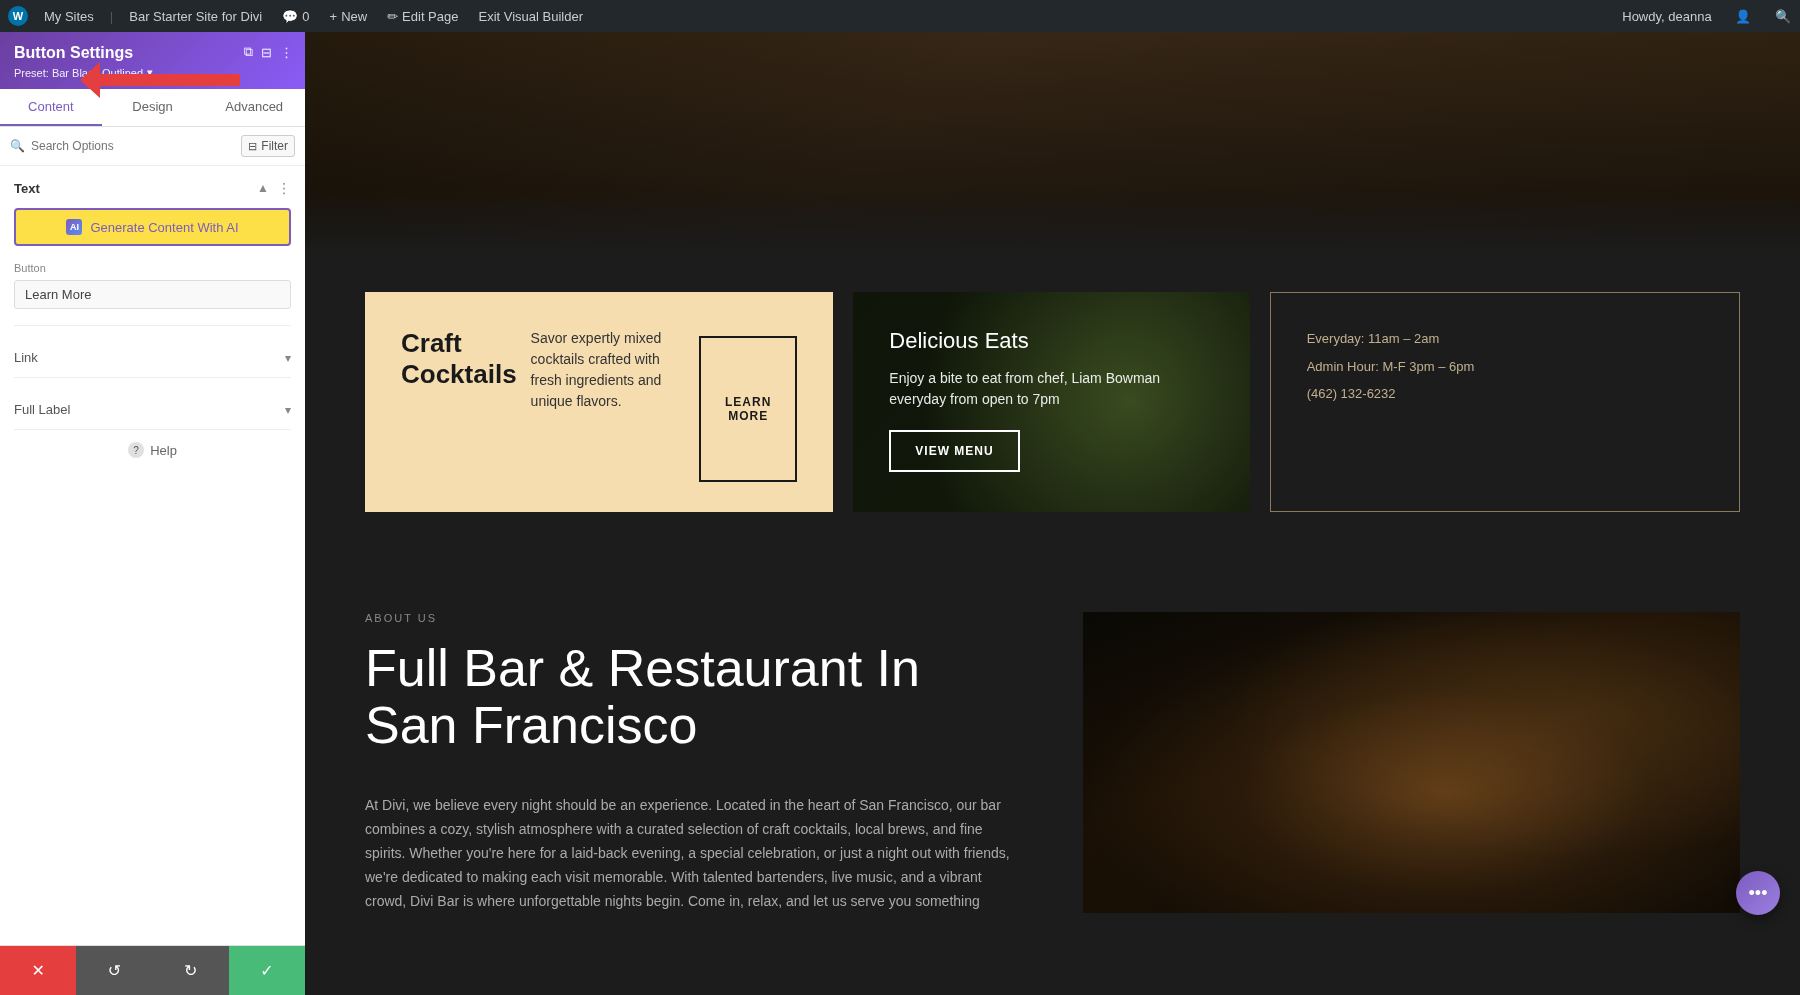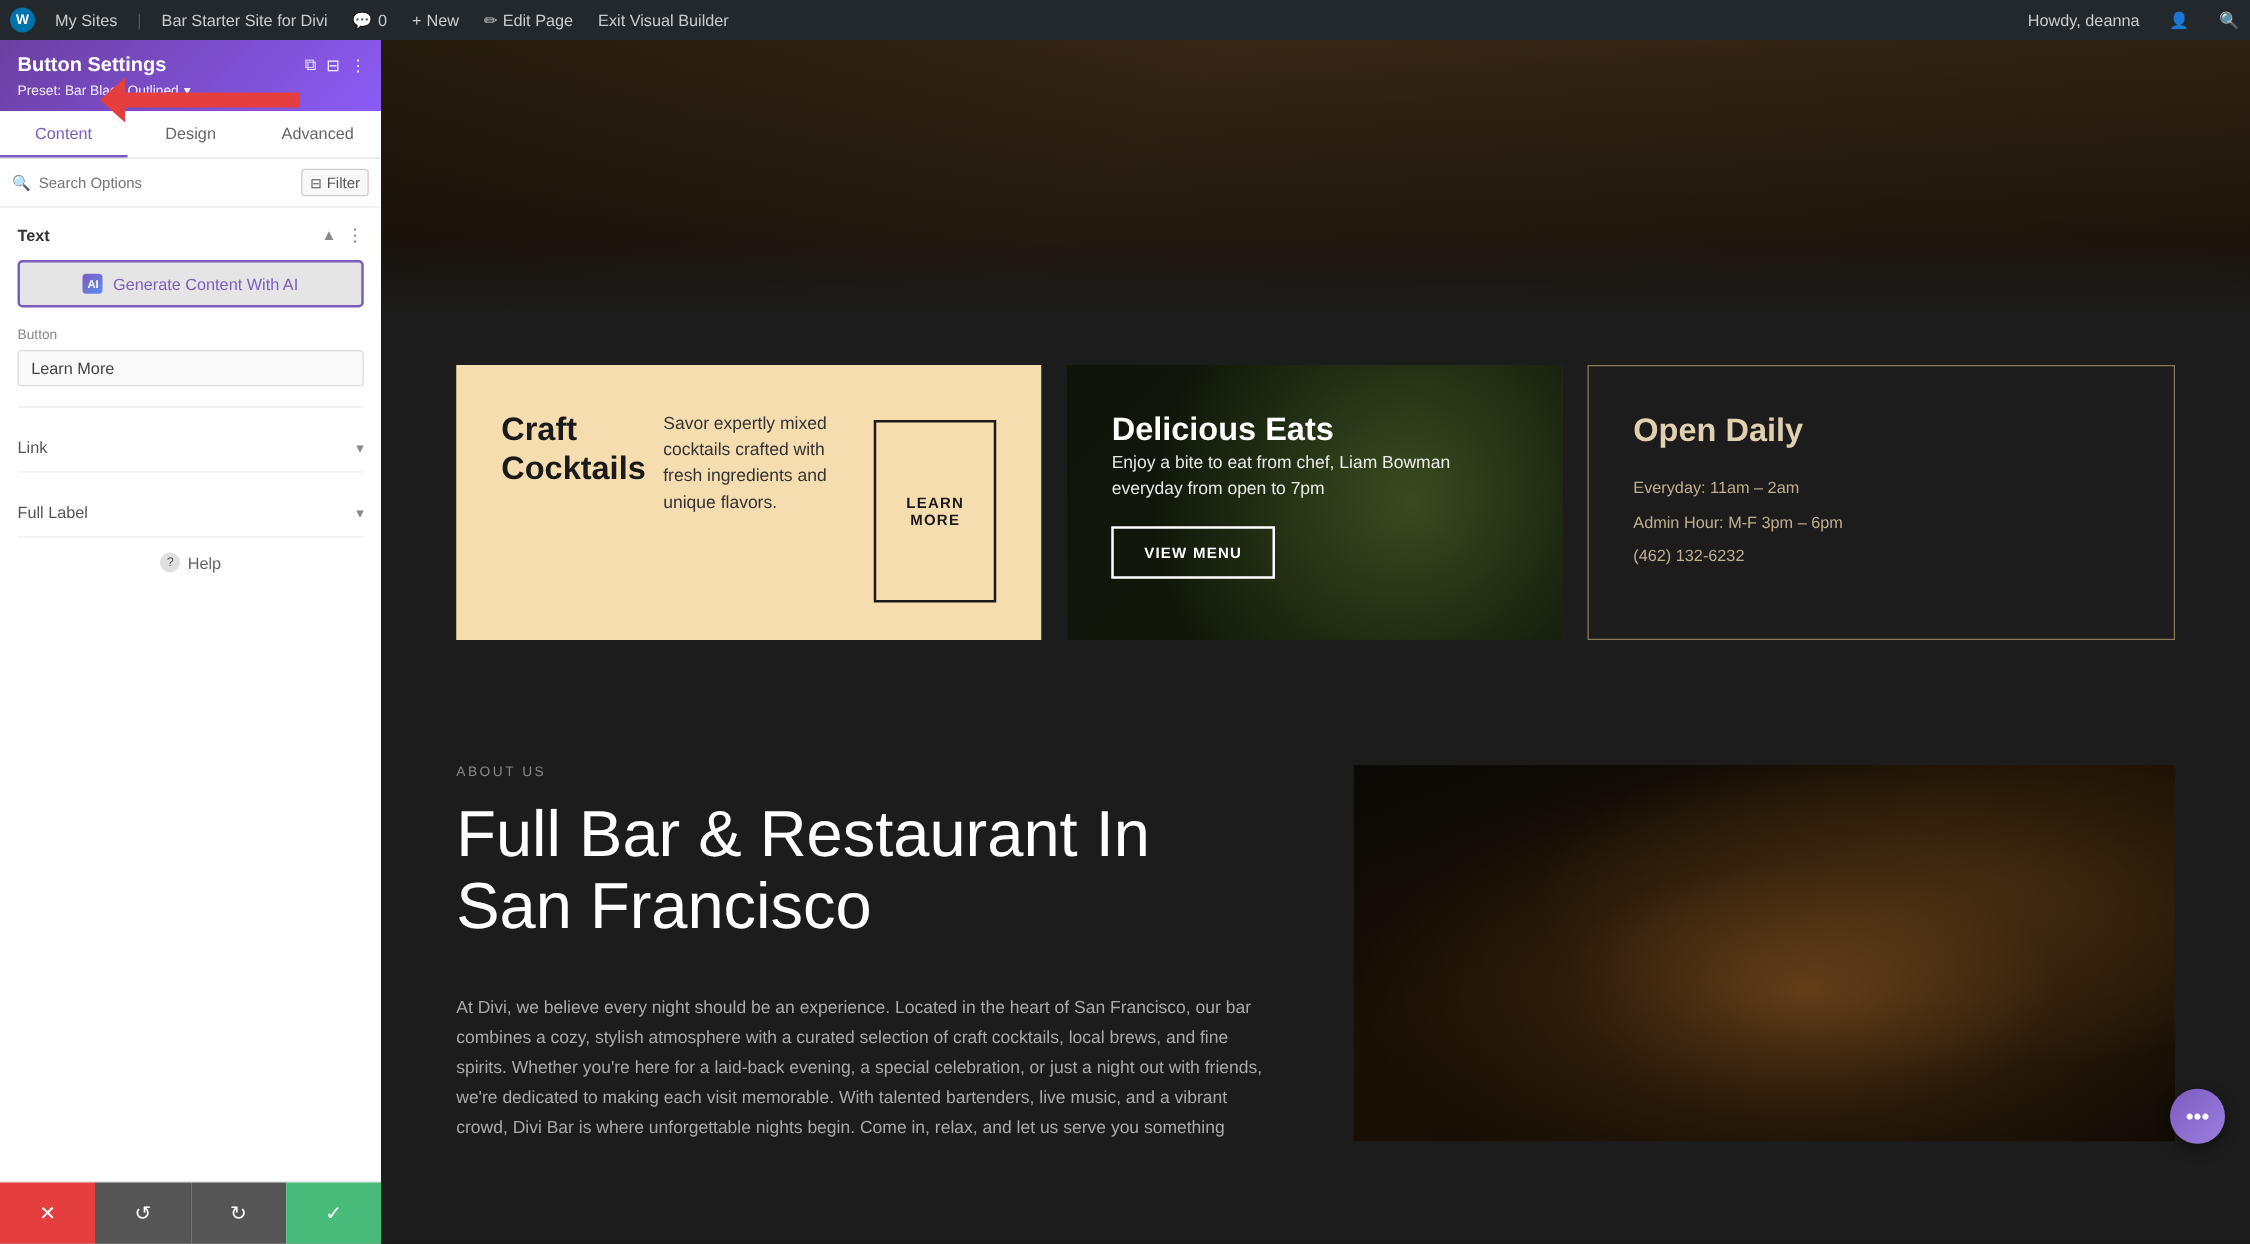--- a/index.html
+++ b/index.html
@@ -181,21 +181,21 @@
     .section-menu {
       cursor: pointer;
       color: #888;
       font-size: 14px;
     }
 
     
     .ai-generate-btn {
       width: 100%;
       padding: 9px 16px;
-      background: #e5e5e5;
+      background: #fde047;
       border: 2px solid #7c5cbf;
       border-radius: 4px;
       color: #7c5cbf;
       font-size: 13px;
       cursor: pointer;
       display: flex;
       align-items: center;
       justify-content: center;
       gap: 8px;
       font-weight: 500;
@@ -379,22 +379,23 @@
       inset: 0;
       background: linear-gradient(135deg, #2a3820 0%, #3a4a25 50%, #252e1c 100%);
     }
     .card-eats-content {
       position: relative;
       z-index: 2;
       padding: 36px;
       color: white;
     }
     .card-eats-content .card-title {
-      font-size: 26px;
-      font-weight: 700;
+      font-size: 22px;
+      font-weight: 400;
+      margin-bottom: 14px;
     }
     .card-eats-content .card-desc {
       font-size: 14px;
       line-height: 1.5;
       margin-bottom: 20px;
       opacity: 0.9;
     }
     .view-menu-btn {
       display: inline-flex;
       align-items: center;
@@ -659,21 +660,20 @@
         <div class="card-eats-content">
           <div class="card-title">Delicious Eats</div>
           <div class="card-desc">Enjoy a bite to eat from chef, Liam Bowman everyday from open to 7pm</div>
           <button class="view-menu-btn">
             <span>VIEW MENU</span>
           </button>
         </div>
       </div>
 
       <div class="card-hours">
-        <div class="card-title">Open Daily</div>
         <div class="hours-line">Everyday: 11am – 2am</div>
         <div class="hours-line">Admin Hour: M-F 3pm – 6pm</div>
         <div class="hours-line">(462) 132-6232</div>
       </div>
 
     </div>
 
     <div class="about-section">
       <div class="about-text">
         <div class="about-label">ABOUT US</div>

